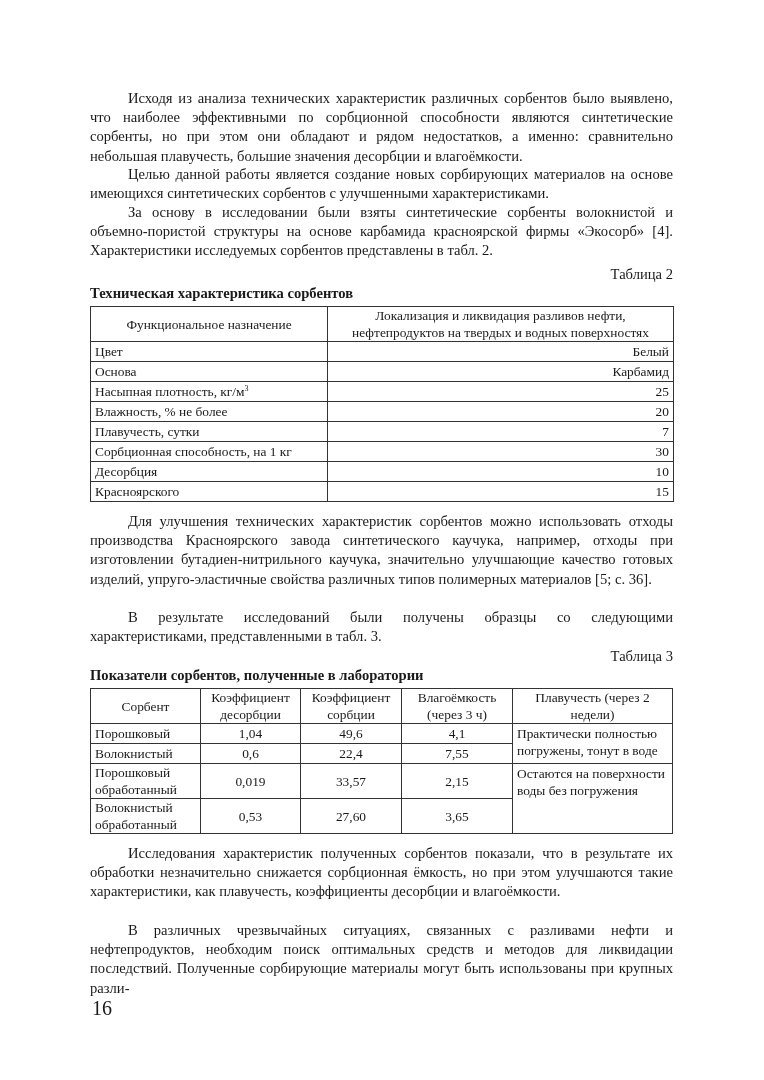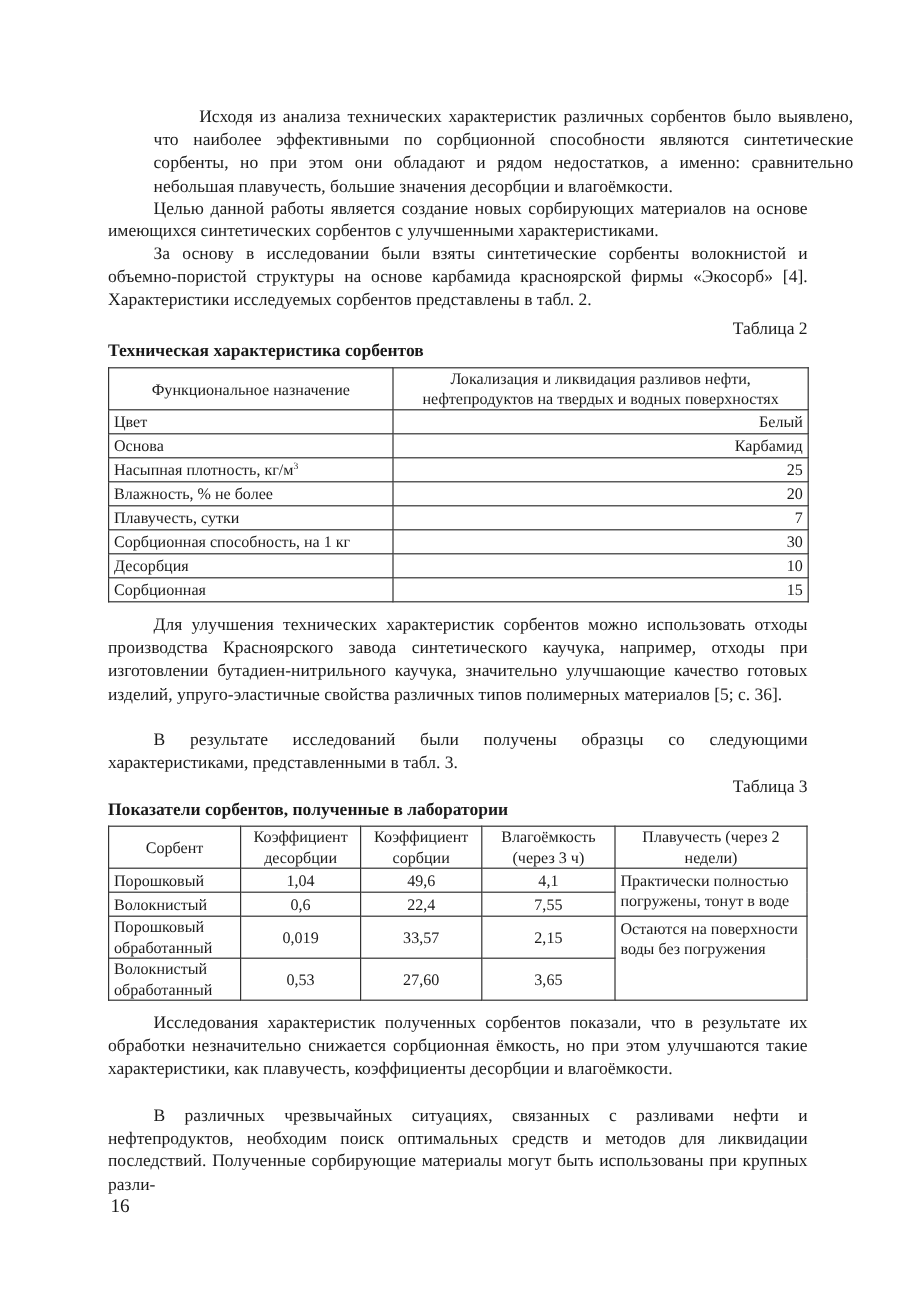--- a/index.html
+++ b/index.html
@@ -6,21 +6,21 @@
   body {
     width: 764px; height: 1080px; position: relative; overflow: hidden;
     font-family: "Liberation Serif", "DejaVu Serif", serif;
     color: #1a1a1a;
   }
   .page { position: absolute; left: 90px; top: 0; width: 583px; }
   .para {
     font-size: 14.6px; line-height: 19.2px; text-align: justify;
     text-indent: 38px; margin: 0;
   }
-  .p1 { position: absolute; top: 89px; left: 0; width: 583px; margin-left: 38px; }
+  .p1 { position: absolute; top: 89px; left: 0; width: 583px; }
   .p2 { position: absolute; top: 165px; left: 0; width: 583px; }
   .p3 { position: absolute; top: 203px; left: 0; width: 583px; }
   .p4 { position: absolute; top: 512px; left: 0; width: 583px; }
   .p5 { position: absolute; top: 608px; left: 0; width: 583px; }
   .p6 { position: absolute; top: 844px; left: 0; width: 583px; }
   .p7 { position: absolute; top: 921px; left: 0; width: 583px; }
 
   .tlabel { position: absolute; right: 0; font-size: 14.6px; }
   .ttitle { position: absolute; left: 0; width: 583px; text-align: left; font-weight: bold; font-size: 14.6px; }
 
@@ -33,21 +33,21 @@
   .t2 .row td { height: 19px; }
 
   .t3 { top: 688px; width: 583px; }
   .t3 td { text-align: center; }
   .t3 td.name { text-align: left; }
   .t3 .hdr td { height: 34px; }
   .t3 .r1 td { height: 19px; margin-left: 36px; }
   .t3 .r2 td { height: 34px; }
   .t3 td.note { text-align: left; vertical-align: top; padding-top: 1px; }
   sup { font-size: 8px; line-height: 0; }
-  .pagenum { position: absolute; left: 92px; top: 997px; font-size: 16px; }
+  .pagenum { position: absolute; left: 92px; top: 997px; font-size: 20px; }
 </style>
 </head>
 <body>
 
 <div class="page">
   <p class="para p1">Исходя из анализа технических характеристик различных сорбентов было выявлено, что наиболее эффективными по сорбционной способности являются синтетические сорбенты, но при этом они обладают и рядом недостатков, а именно: сравнительно небольшая плавучесть, большие значения десорбции и влагоёмкости.</p>
   <p class="para p2">Целью данной работы является создание новых сорбирующих материалов на основе имеющихся синтетических сорбентов с улучшенными характеристиками.</p>
   <p class="para p3">За основу в исследовании были взяты синтетические сорбенты волокнистой и объемно-пористой структуры на основе карбамида красноярской фирмы «Экосорб» [4]. Характеристики исследуемых сорбентов представлены в табл. 2.</p>
 
   <div class="tlabel" style="top:266px">Таблица 2</div>
@@ -81,21 +81,21 @@
         </tr>
     <tr class="row">
           <td class="c1">Сорбционная способность, на 1 кг</td>
           <td class="v">30</td>
         </tr>
     <tr class="row">
           <td class="c1">Десорбция</td>
           <td class="v">10</td>
         </tr>
     <tr class="row">
-          <td class="c1">Сорбционная</td>
+          <td class="c1">Красноярского</td>
           <td class="v">15</td>
         </tr>
   </tbody>
     </table>
 
   <p class="para p4">Для улучшения технических характеристик сорбентов можно использовать отходы производства Красноярского завода синтетического каучука, например, отходы при изготовлении бутадиен-нитрильного каучука, значительно улучшающие качество готовых изделий, упруго-эластичные свойства различных типов полимерных материалов [5; с. 36].</p>
   <p class="para p5">В результате исследований были получены образцы со следующими характеристиками, представленными в табл. 3.</p>
 
   <div class="tlabel" style="top:648px">Таблица 3</div>
   <div class="ttitle" style="top:667px">Показатели сорбентов, полученные в лаборатории</div>

